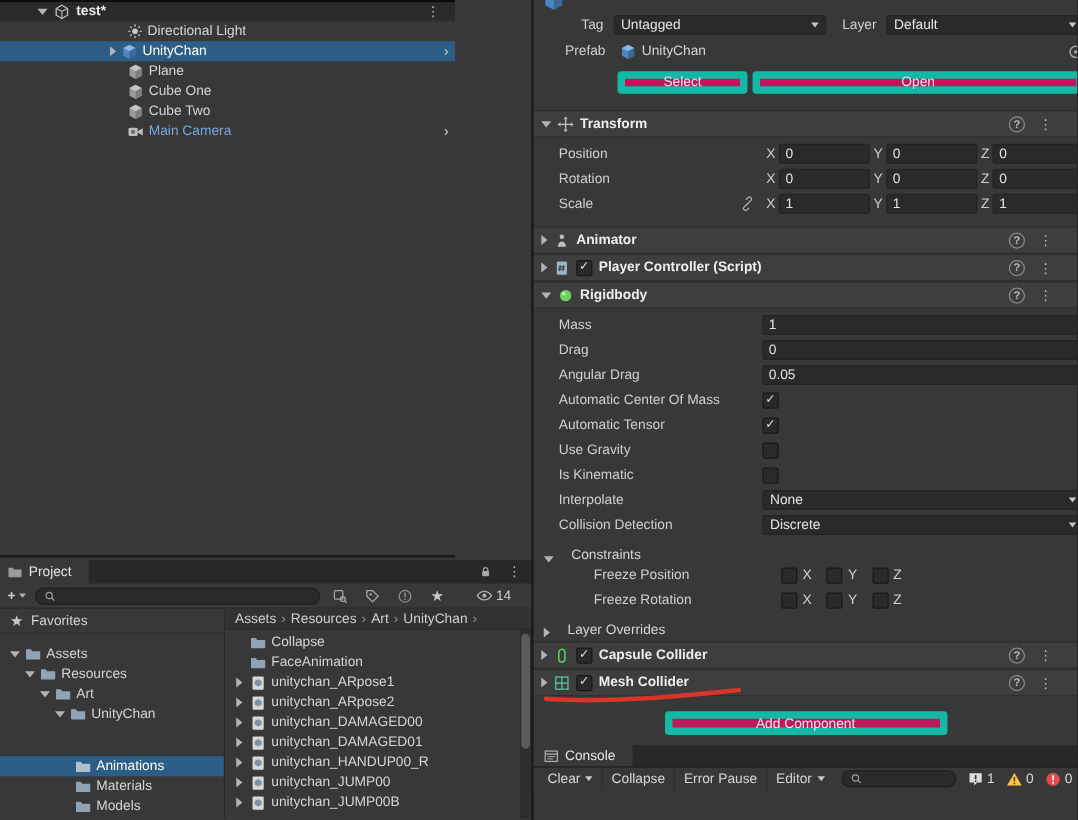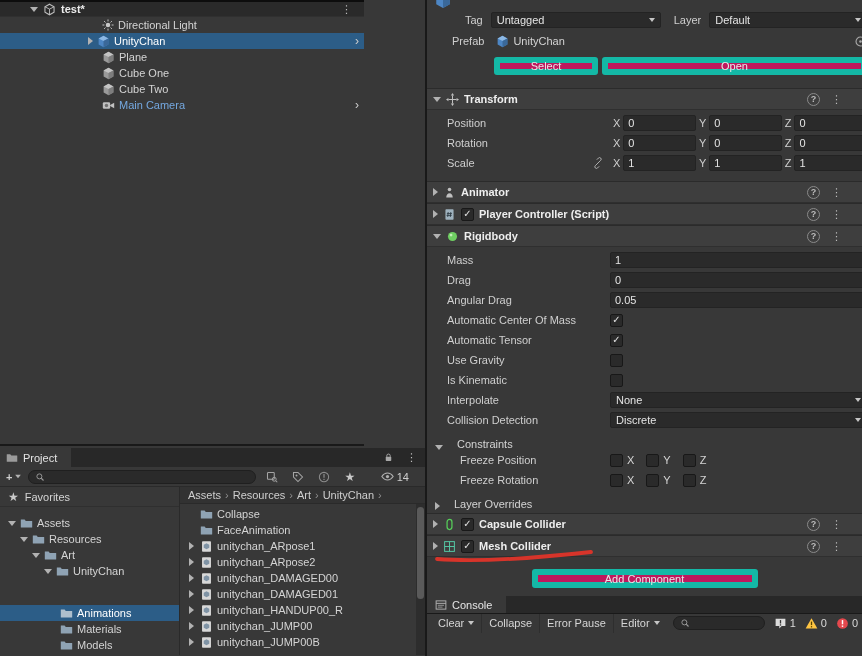--- a/index.html
+++ b/index.html
@@ -75,21 +75,21 @@
   .head-right{margin-left:auto;display:flex;align-items:center;gap:11px;}
   .help{width:13px;height:13px;border:1px solid #8a8a8a;border-radius:50%;color:#bdbdbd;font-size:9px;font-weight:bold;display:flex;align-items:center;justify-content:center;}
   .tbody{padding:3px 0;}
   .prop{height:20px;display:flex;align-items:center;padding-left:20px;}
   .plabel{width:163px;color:#cfcfcf;flex:0 0 auto;display:flex;align-items:center;}
   .pval{flex:1;display:flex;align-items:center;min-width:0;}
   .axisrow{flex:1;display:flex;align-items:center;min-width:0;}
   .axis{margin:0 3px 0 3px;color:#cfcfcf;flex:0 0 auto;}
   .axisrow .field{flex:1;min-width:0;}
   .foldrow{height:20px;display:flex;align-items:flex-end;gap:14px;padding-left:8px;}
-  .subprop{padding-left:33px;text-align:right;}
+  .subprop{padding-left:48px;text-align:right;}
   .subprop .plabel{width:150px;}
   .axischeck{display:flex;align-items:center;gap:4px;margin-right:12px;}
   #add-comp{width:226px;height:19px;margin:12px auto 0;font-size:11px;}
   #mesh-underline{position:absolute;left:6px;top:546px;pointer-events:none;}
 
   
   #console{position:absolute;left:427px;top:596px;width:435px;height:36px;}
   #console-tabbar{height:17px;background:#282828;display:flex;align-items:flex-end;}
   #console-tab{height:17px;background:#383838;display:flex;align-items:center;gap:5px;padding:0 14px 0 8px;color:#e4e4e4;}
   #console-toolbar{height:19px;background:#383838;border-top:1px solid #191919;display:flex;align-items:center;padding:0 4px;}

